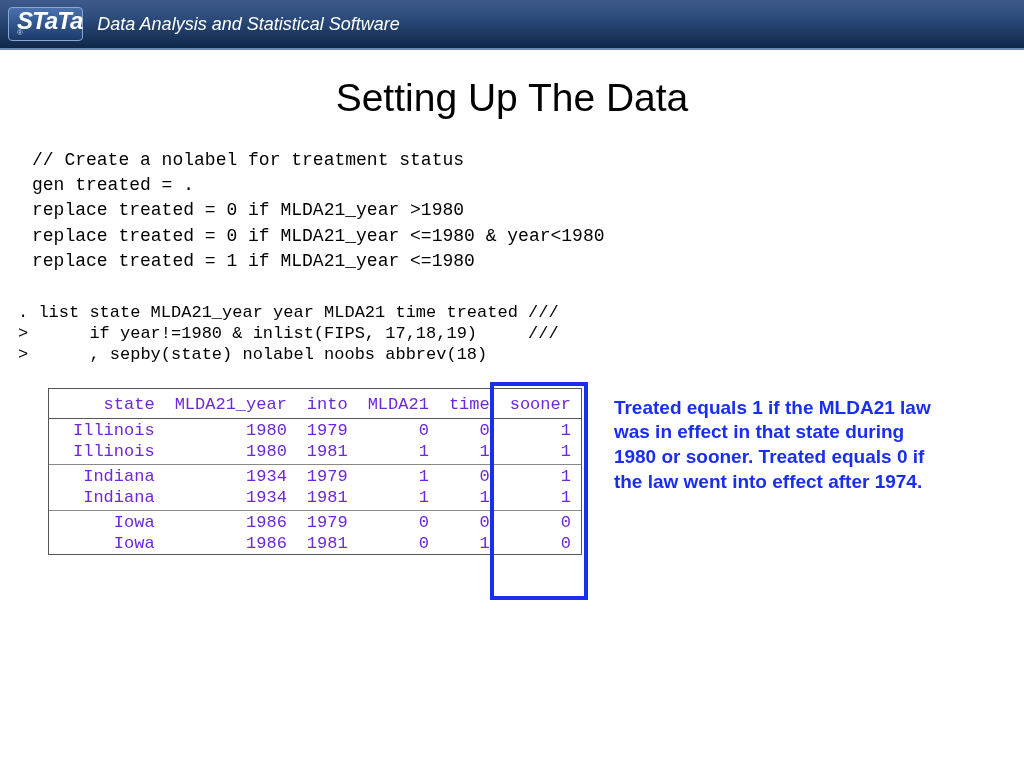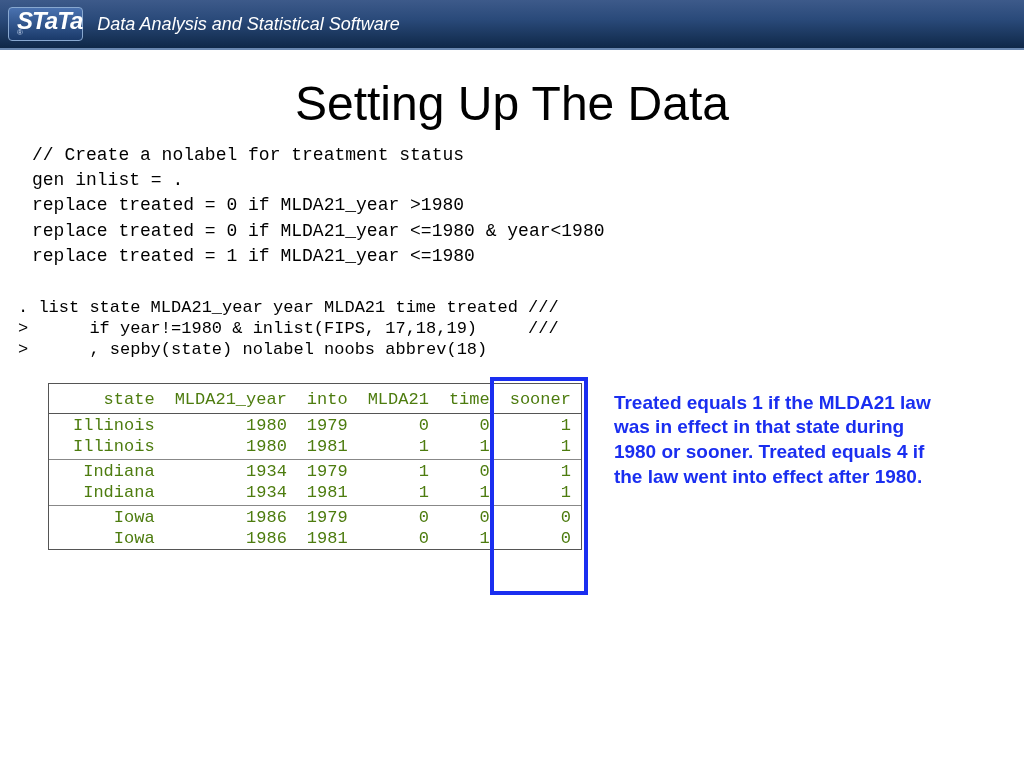--- a/index.html
+++ b/index.html
@@ -43,25 +43,25 @@
     margin-top: -2px;
   }
   .header-subtitle {
     color: #ffffff;
     font-size: 18px;
     font-weight: normal;
     font-style: italic;
   }
   .slide-title {
     text-align: center;
-    font-size: 48px;
+    font-size: 39px;
     font-weight: normal;
     color: #000000;
     margin-top: 26px;
-    margin-bottom: 12px;
+    margin-bottom: 28px;
     font-family: Arial, sans-serif;
   }
   .code-block {
     font-family: "Courier New", monospace;
     font-size: 18px;
     color: #000000;
     margin-left: 32px;
     line-height: 1.4;
     white-space: pre;
   }
@@ -80,21 +80,21 @@
     align-items: flex-start;
   }
   .table-wrapper {
     position: relative;
     margin-left: 48px;
   }
   table.stata-table {
     border-collapse: collapse;
     font-family: "Courier New", monospace;
     font-size: 17px;
-    color: #4d7c0f;
+    color: #6d28d9;
   }
   table.stata-table th {
     font-weight: normal;
     padding: 6px 10px 4px 10px;
     text-align: left;
     border-top: 1px solid #555;
     border-bottom: 1px solid #555;
   }
   table.stata-table td {
     padding: 1px 10px;
@@ -132,21 +132,21 @@
   <div class="logo-box">
     <span class="logo-text">STaTa</span>
     <span class="logo-r">®</span>
   </div>
   <div class="header-subtitle">Data Analysis and Statistical Software</div>
 </div>
 
 <h1 class="slide-title">Setting Up The Data</h1>
 
 <div class="code-block"><span>// Create a nolabel for treatment status</span>
-<span>gen inlist = .</span>
+<span>gen treated = .</span>
 <span>replace treated = 0 if MLDA21_year &gt;1980</span>
 <span>replace treated = 0 if MLDA21_year &lt;=1980 &amp; year&lt;1980</span>
 <span>replace treated = 1 if MLDA21_year &lt;=1980</span></div>
 
 <div class="list-command"><span>. list state MLDA21_year year MLDA21 time treated ///</span>
 <span>&gt;      if year!=1980 &amp; inlist(FIPS, 17,18,19)     ///</span>
 <span>&gt;      , sepby(state) nolabel noobs abbrev(18)</span></div>
 
 <div class="output-area">
   <div class="table-wrapper">
@@ -248,14 +248,14 @@
           <td>1981</td>
           <td>0</td>
           <td>1</td>
           <td>0</td>
         </tr>
       </tbody>
     </table>
     <div class="highlight-box" style="top:-6px; right:-6px; width:98px; height:218px;"></div>
   </div>
 
-  <div class="annotation">Treated equals 1 if the MLDA21 law was in effect in that state during 1980 or sooner.   Treated equals 4 if the law went into effect after 1980.</div>
+  <div class="annotation">Treated equals 1 if the MLDA21 law was in effect in that state during 1980 or sooner.   Treated equals 0 if the law went into effect after 1974.</div>
 </div>
 
 </body></html>

